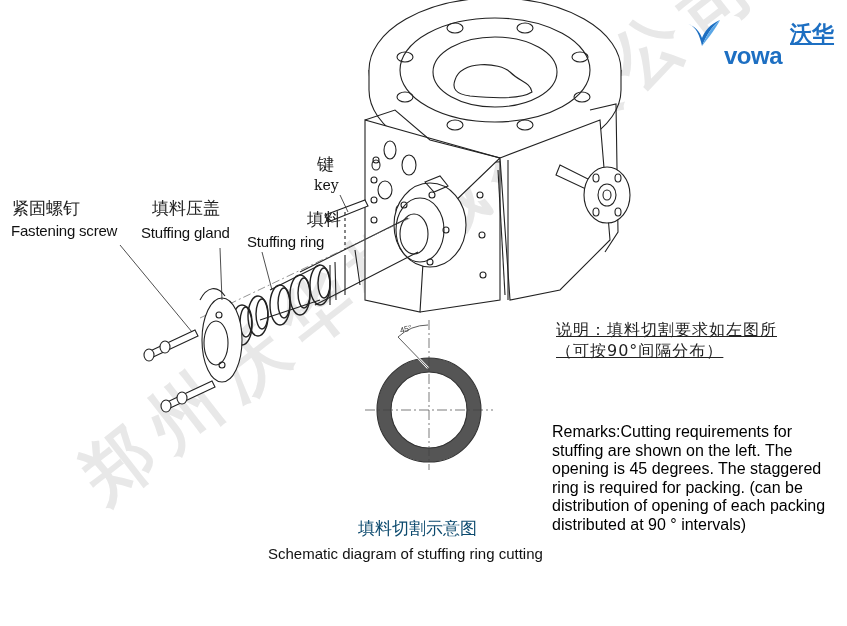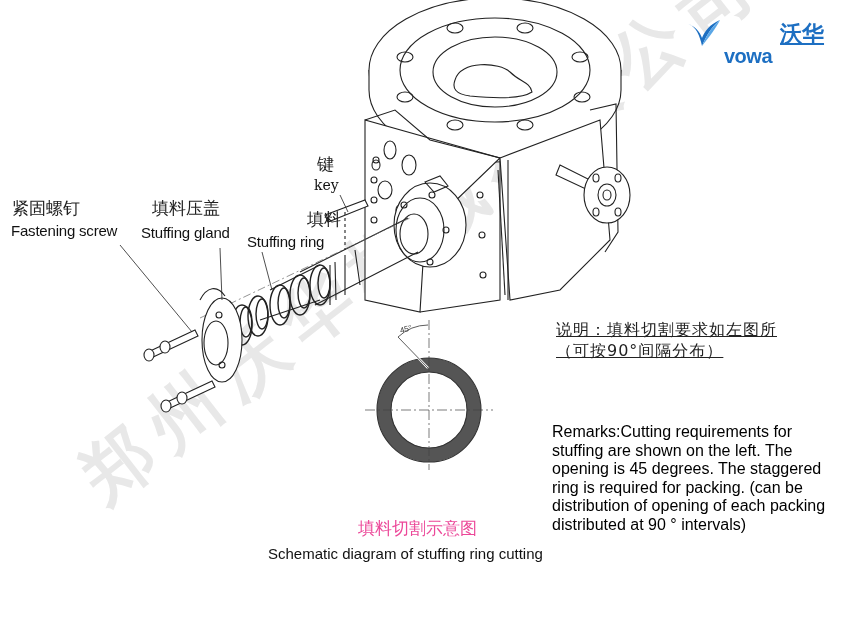--- a/index.html
+++ b/index.html
@@ -141,21 +141,21 @@
     <path d="M398 337 A45 45 0 0 1 428 325" stroke="#333" stroke-width="0.8"></path>
   </g>
   <text x="400" y="332" font-size="8" font-family="Liberation Sans, sans-serif" fill="#333" stroke="none" transform="rotate(-15 405 330)">45°</text>
 </svg>
 
 <div class="abs" style="left:686px;top:18px;height:32px;display:flex;align-items:center;">
   <svg width="36" height="32" viewBox="0 0 36 32">
     <path d="M2 6 C10 8, 14 18, 16 28 C20 18, 26 8, 34 2 C24 6, 18 14, 16 20 C14 14, 9 8, 2 6 Z" fill="#1d6fc2"></path>
     <path d="M16 28 C20 18, 26 8, 34 2 C30 10, 24 18, 16 28 Z" fill="#5aa6e6"></path>
   </svg>
-  <span class="logo-text" style="font-size:20px;font-family:'Liberation Sans',sans-serif;margin-left:2px;letter-spacing:-0.5px;margin-top:44px;">vowa</span>
+  <span class="logo-text" style="font-size:24px;font-family:'Liberation Sans',sans-serif;margin-left:2px;letter-spacing:-0.5px;margin-top:44px;">vowa</span>
   <span class="logo-text cn" style="font-size:22px;margin-left:8px;">沃华</span>
 </div>
 
 <div class="abs serif label-cn" style="left:12px;top:197px;">紧固螺钉</div>
 <div class="abs sans label-en" style="left:11px;top:222px;">Fastening screw</div>
 
 <div class="abs serif label-cn" style="left:152px;top:197px;">填料压盖</div>
 <div class="abs sans label-en" style="left:141px;top:224px;">Stuffing gland</div>
 
 <div class="abs serif label-cn" style="left:263px;top:208px;margin-left:44px;">填料</div>
@@ -171,14 +171,14 @@
 
 <div class="abs sans note-en" style="left:552px;top:423px;">
   <div>Remarks:Cutting requirements for</div>
   <div>stuffing are shown on the left. The</div>
   <div>opening is 45 degrees. The staggered</div>
   <div>ring is required for packing. (can be</div>
   <div>distribution of opening of each packing</div>
   <div>distributed at 90 °  intervals)</div>
 </div>
 
-<div class="abs serif" style="left:358px;top:517px;font-size:17px;color:#ec4899;font-family:Liberation Mono, monospace;">填料切割示意图</div>
+<div class="abs serif" style="left:358px;top:517px;font-size:17px;color:#0c4a6e;font-family:Liberation Mono, monospace;">填料切割示意图</div>
 <div class="abs sans" style="left:268px;top:545px;font-size:15px;color:#111;">Schematic diagram of stuffing ring cutting</div>
 
 </body></html>

